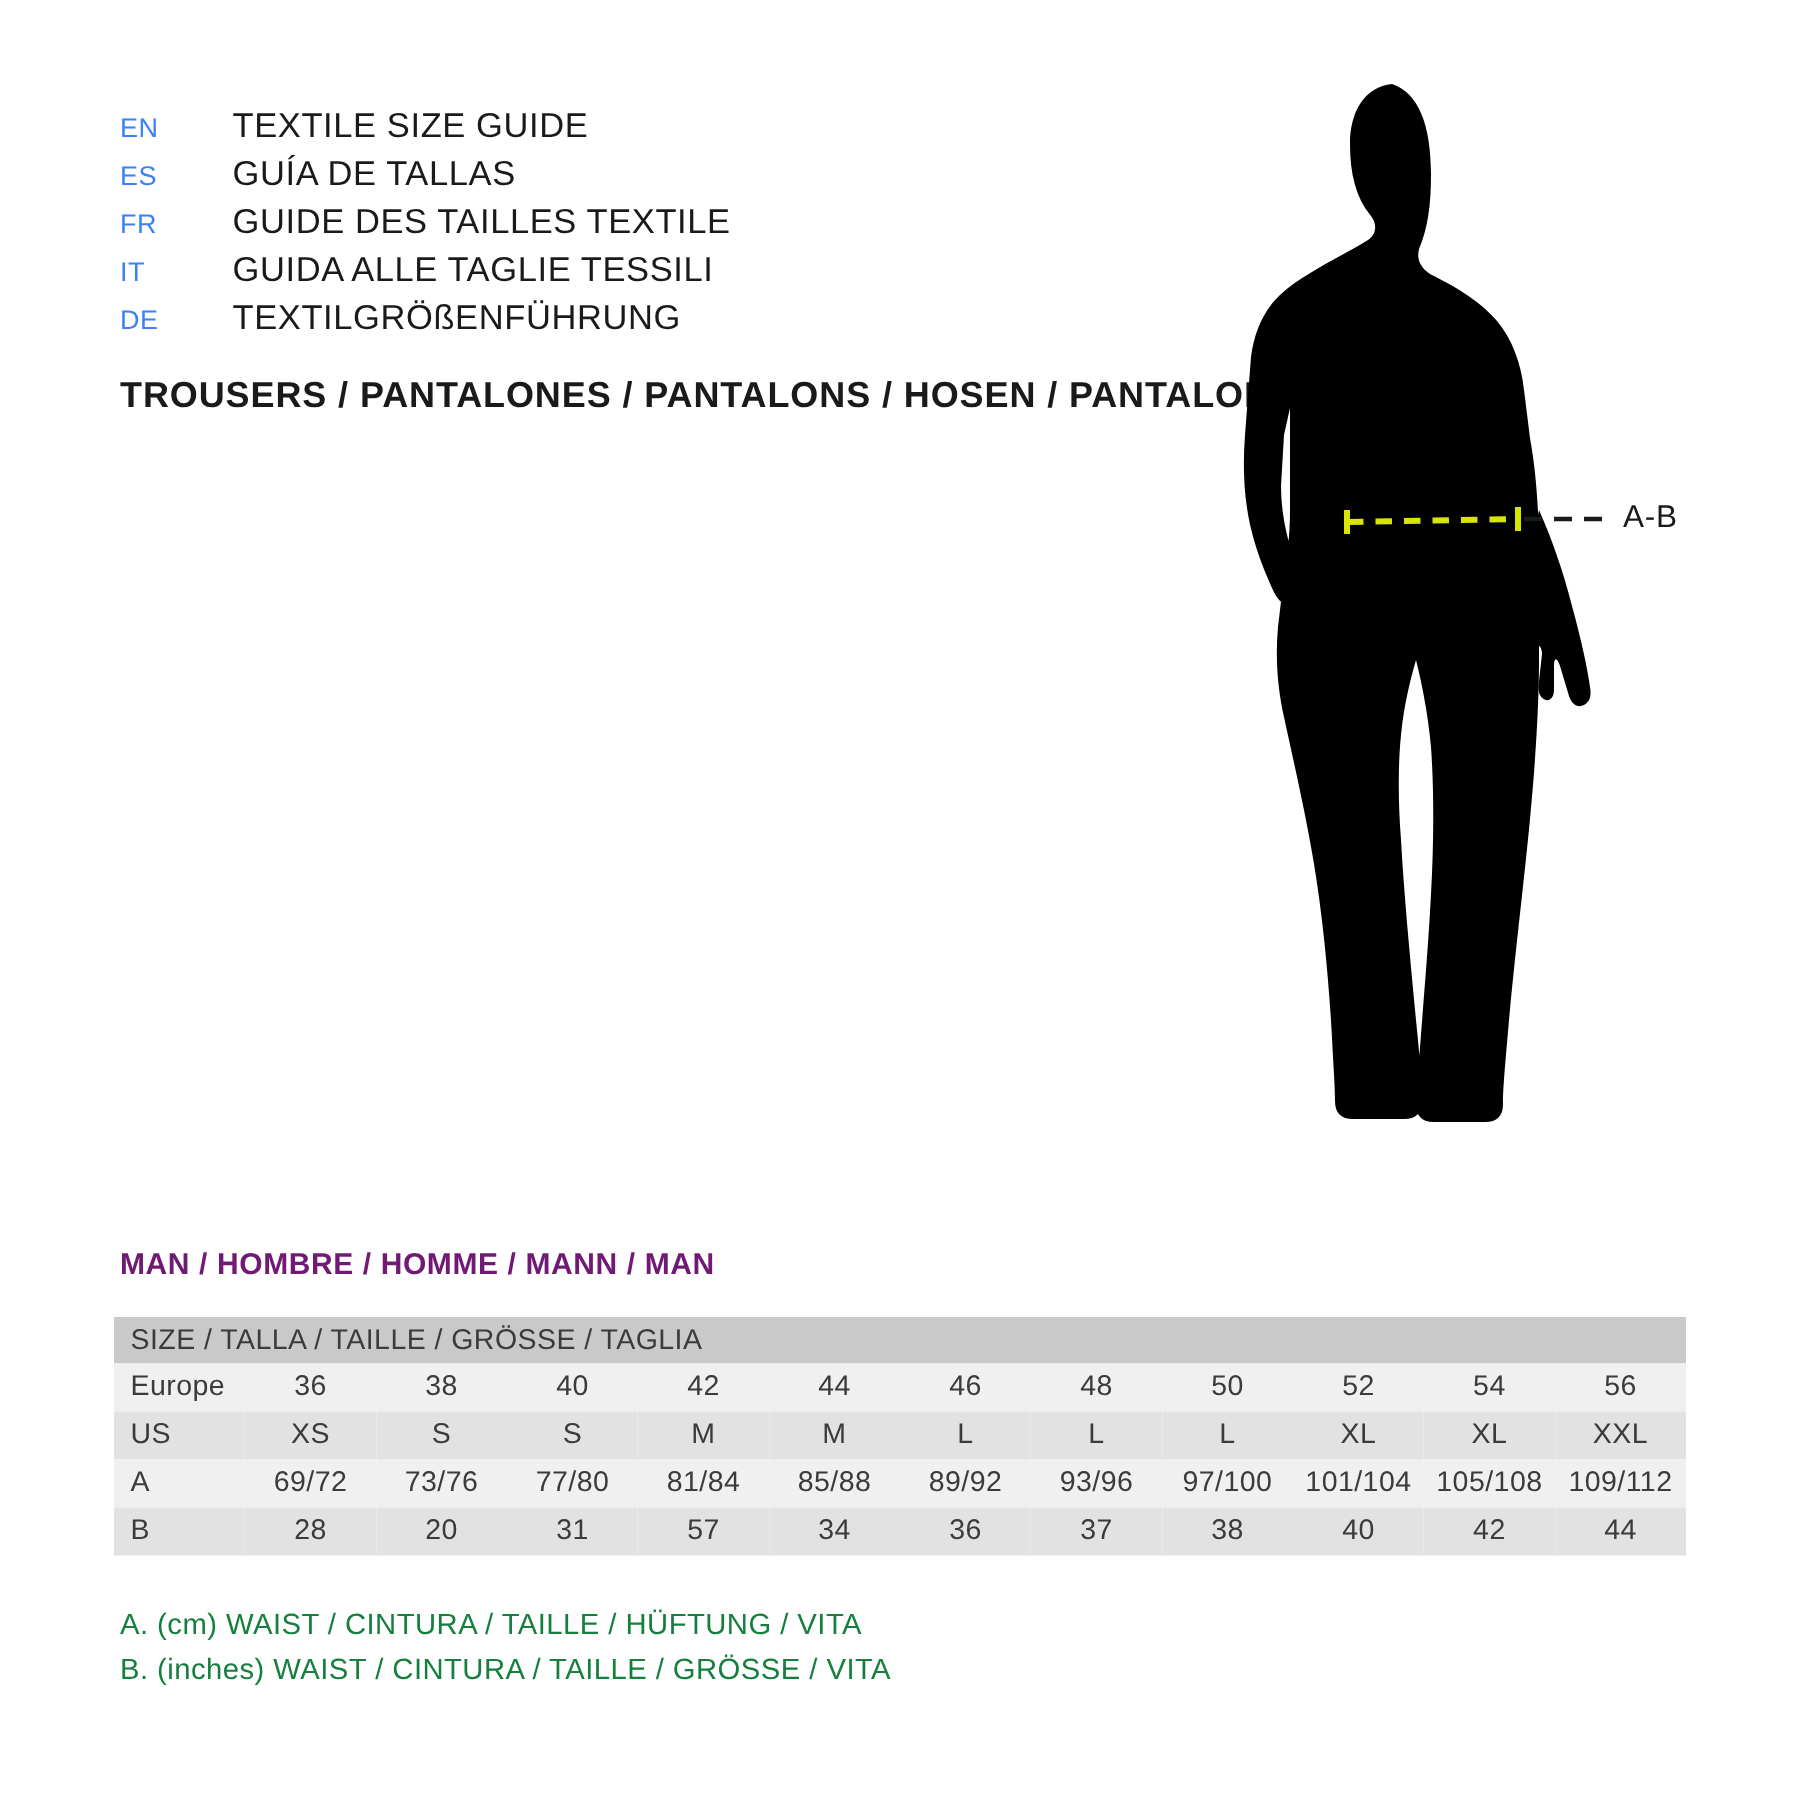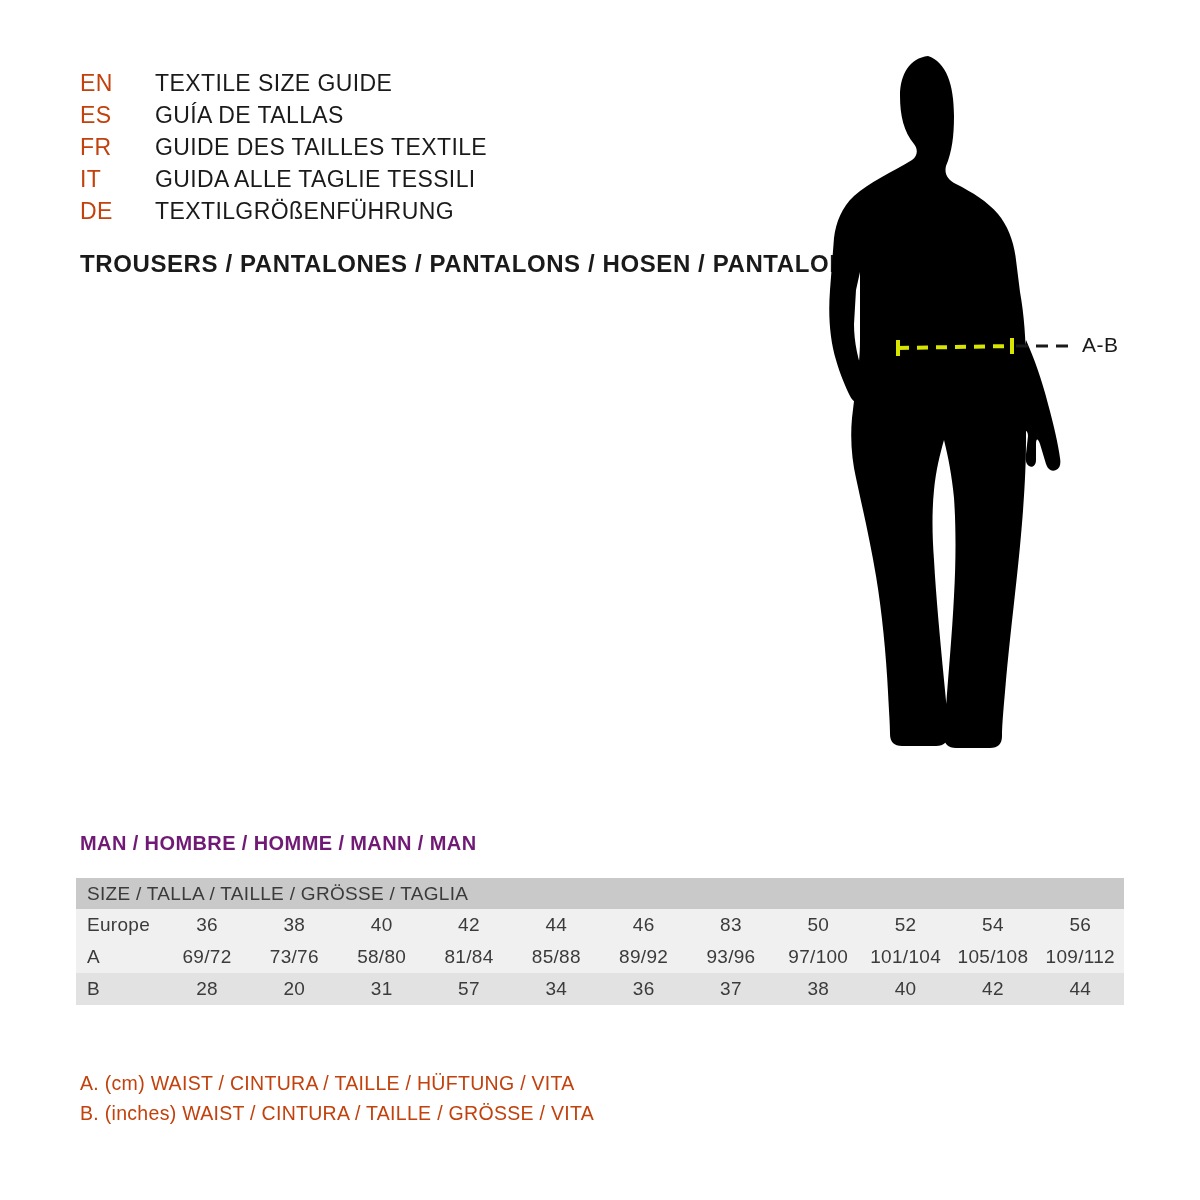--- a/index.html
+++ b/index.html
@@ -23,23 +23,23 @@
     top: 70px;
     width: 700px;
   }
   .lang-row {
     display: flex;
     align-items: baseline;
     height: 32px;
   }
   .lang-code {
     width: 75px;
-    font-size: 23px;
+    font-size: 18px;
     letter-spacing: 0.4px;
-    color: #c2410c;
+    color: #3b82f6;
   }
   .lang-text {
     font-size: 23px;
     letter-spacing: 0.4px;
     color: #1a1a1a;
     white-space: nowrap;
   }
   #garment-title {
     position: absolute;
     left: 80px;
@@ -114,21 +114,21 @@
   #size-table tr.band-light td { background: #f0f0f0; }
   #size-table tr.band-mid td { background: #e2e2e2; }
 
   #footnotes {
     position: absolute;
     left: 80px;
     top: 1068px;
   }
   .footnote {
     font-size: 19.5px;
-    color: #c2410c;
+    color: #15803d;
     letter-spacing: 0.3px;
     line-height: 30px;
     white-space: nowrap;
   }
 </style>
 </head>
 <body>
 
 <div id="lang-block">
   <div class="lang-row">
@@ -253,33 +253,47 @@
     </tr>
 
     <tr class="band-light">
       <td class="rowlabel">Europe</td>
       <td>36</td>
       <td>38</td>
       <td>40</td>
       <td>42</td>
       <td>44</td>
       <td>46</td>
-      <td>83</td>
+      <td>48</td>
       <td>50</td>
       <td>52</td>
       <td>54</td>
       <td>56</td>
     </tr>
 
+    <tr class="band-mid">
+      <td class="rowlabel">US</td>
+      <td>XS</td>
+      <td>S</td>
+      <td>S</td>
+      <td>M</td>
+      <td>M</td>
+      <td>L</td>
+      <td>L</td>
+      <td>L</td>
+      <td>XL</td>
+      <td>XL</td>
+      <td>XXL</td>
+    </tr>
 
     <tr class="band-light">
       <td class="rowlabel">A</td>
       <td>69/72</td>
       <td>73/76</td>
-      <td>58/80</td>
+      <td>77/80</td>
       <td>81/84</td>
       <td>85/88</td>
       <td>89/92</td>
       <td>93/96</td>
       <td>97/100</td>
       <td>101/104</td>
       <td>105/108</td>
       <td>109/112</td>
     </tr>
 

